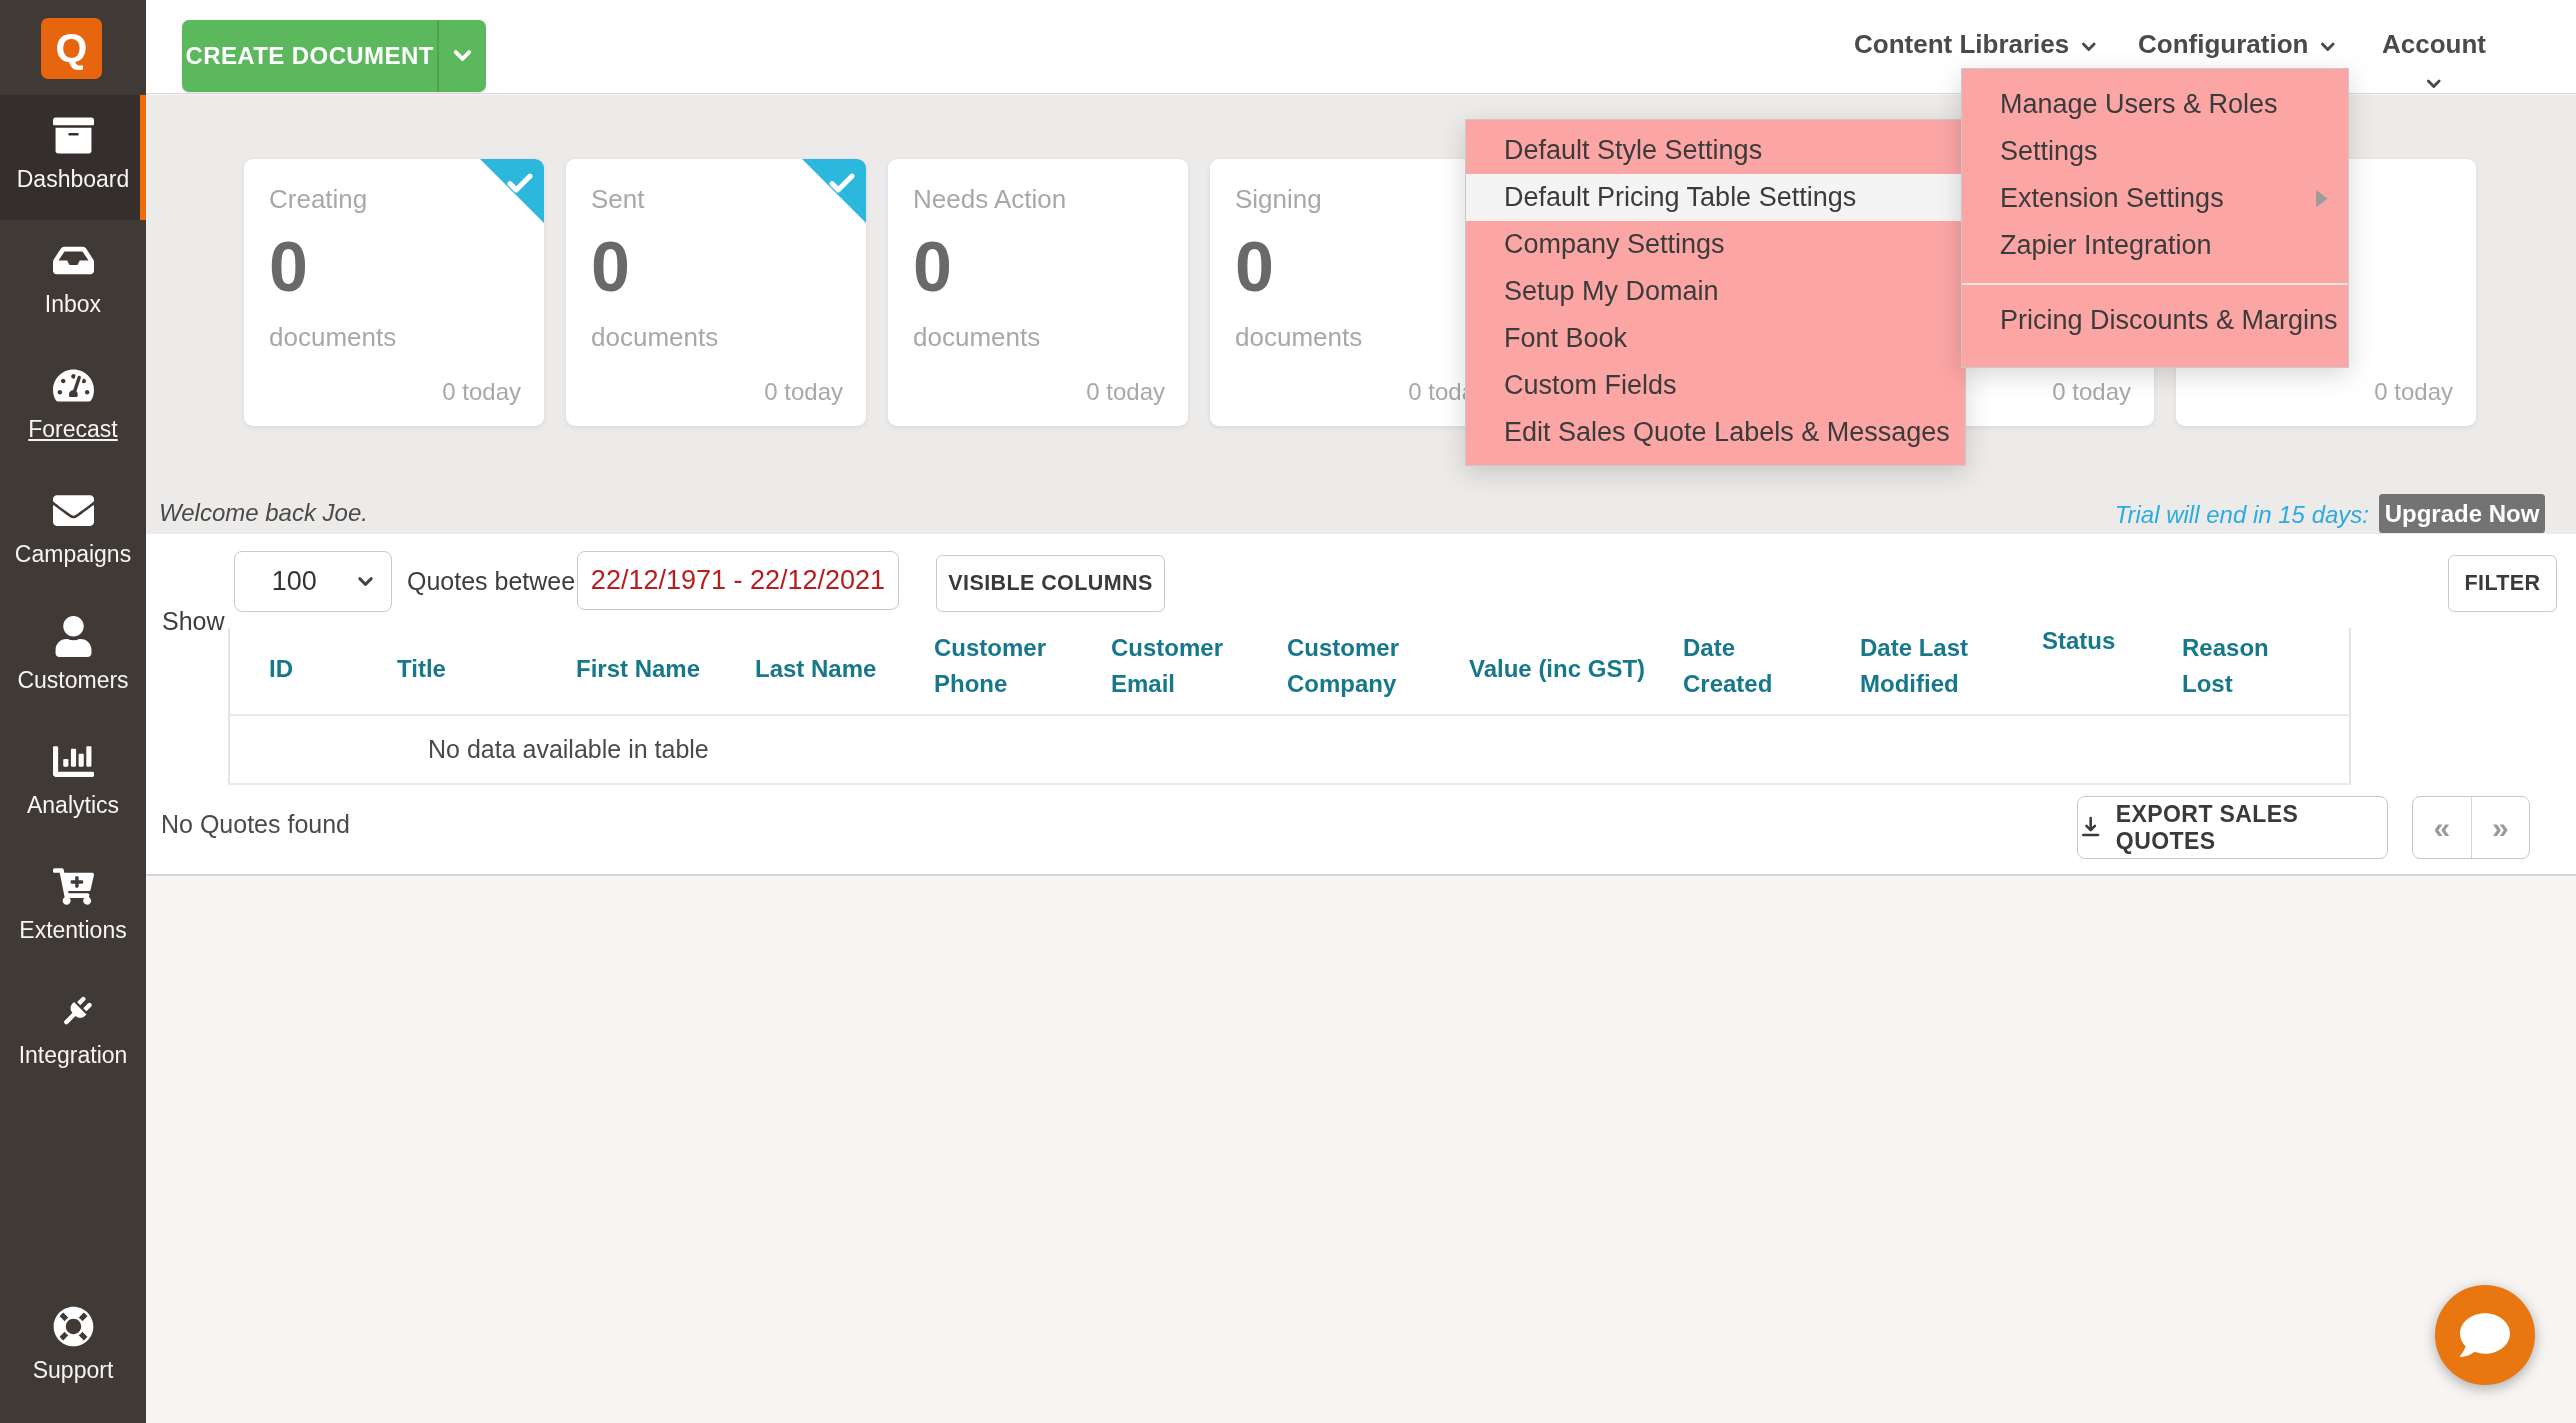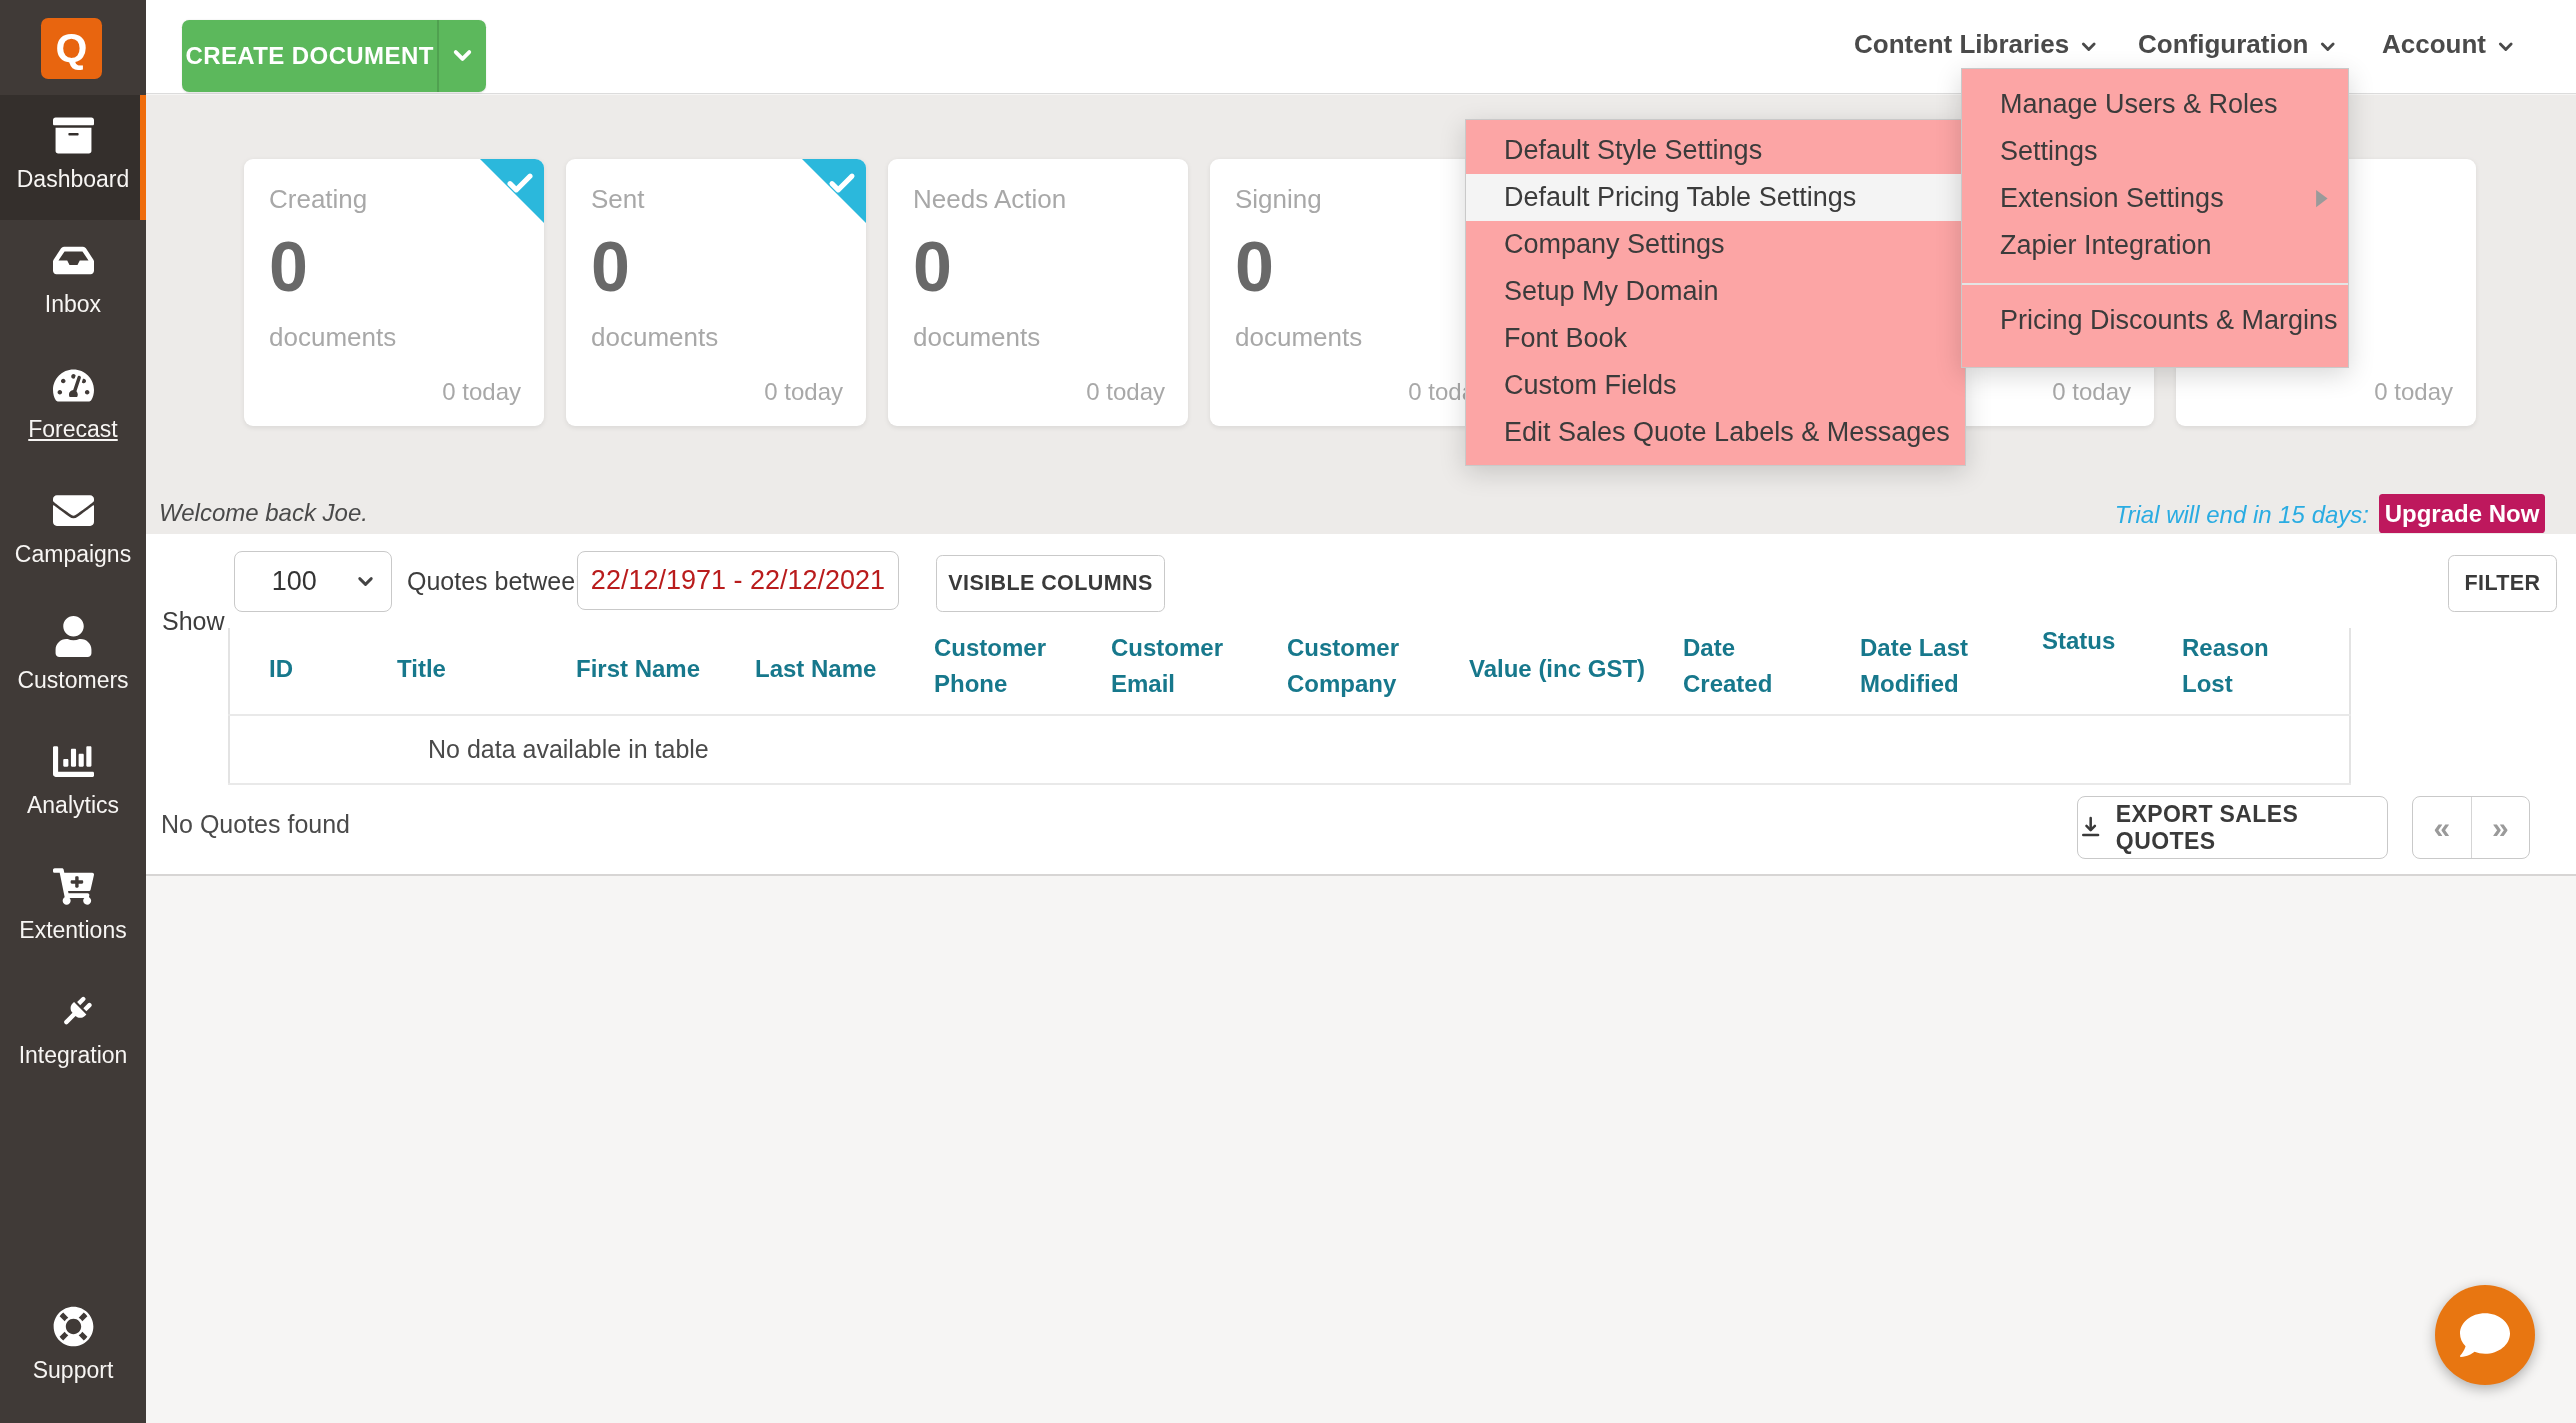--- a/index.html
+++ b/index.html
@@ -39,21 +39,21 @@
   .card .cv{position:absolute;left:25px;top:68px;font-size:70px;font-weight:bold;color:#696969;}
   .card .cu{position:absolute;left:25px;top:163px;font-size:26px;color:#a8a8a8;}
   .card .cd{position:absolute;right:23px;bottom:19.7px;font-size:24px;color:#a8a8a8;}
   .corner{position:absolute;right:0;top:0;width:0;height:0;border-style:solid;border-width:0 64px 64px 0;
           border-color:transparent #2bb8dc transparent transparent;border-top-right-radius:9px;}
   .corner svg{position:absolute;right:-55px;top:9px;}
 
   
   .welcome{left:159px;top:499px;font-size:24px;font-style:italic;color:#4a4a4a;z-index:2;}
   .trial-msg{right:207px;top:501px;font-size:24px;font-style:italic;color:#2aace2;z-index:2;}
-  .upgrade{right:31px;top:494px;width:166px;height:39px;background:#be185d;border-radius:3.6px;color:#fff;
+  .upgrade{right:31px;top:494px;width:166px;height:39px;background:#737373;border-radius:3.6px;color:#fff;
            font-weight:bold;font-size:24px;display:flex;align-items:center;justify-content:center;z-index:2;cursor:pointer;}
 
   
   .tb-lbl{font-size:25px;color:#3d3d3d;z-index:2;}
   .pagesize{left:234px;top:551px;width:156px;height:59px;border:1.8px solid #c9c9c9;border-radius:8px;background:#fff;z-index:2;
             display:flex;align-items:center;cursor:pointer;}
   .pagesize .v{flex:1;text-align:center;font-size:27px;color:#333;}
   .pagesize svg{margin-right:14.3px;}
   .daterange{left:577px;top:551px;width:322px;height:59px;border:1.8px solid #c9c9c9;border-radius:8px;background:#fff;z-index:2;
              text-align:center;font-size:27px;color:#b91c1c;font-family:"Liberation Sans",sans-serif;box-sizing:border-box;}
@@ -106,21 +106,21 @@
     <svg width="21.5" height="21.5" viewBox="0 0 24 24" fill="none" stroke="#4a4a4a" stroke-width="3.2" stroke-linecap="round" stroke-linejoin="round">
         <path d="M6 9l6 6 6-6"></path>
       </svg>
   </div>
   <div class="nav-link" style="left:1992px;">
     <span>Configuration</span>
     <svg width="21.5" height="21.5" viewBox="0 0 24 24" fill="none" stroke="#4a4a4a" stroke-width="3.2" stroke-linecap="round" stroke-linejoin="round">
         <path d="M6 9l6 6 6-6"></path>
       </svg>
   </div>
-  <div class="nav-link" style="left:2236px;">
+  <div class="nav-link" style="left:2236px;flex-direction:column;">
     <span>Account</span>
     <svg width="21.5" height="21.5" viewBox="0 0 24 24" fill="none" stroke="#4a4a4a" stroke-width="3.2" stroke-linecap="round" stroke-linejoin="round">
         <path d="M6 9l6 6 6-6"></path>
       </svg>
   </div>
 </div>
 
 <div class="abs sidebar">
   <div class="logo">
       <span>Q</span>

